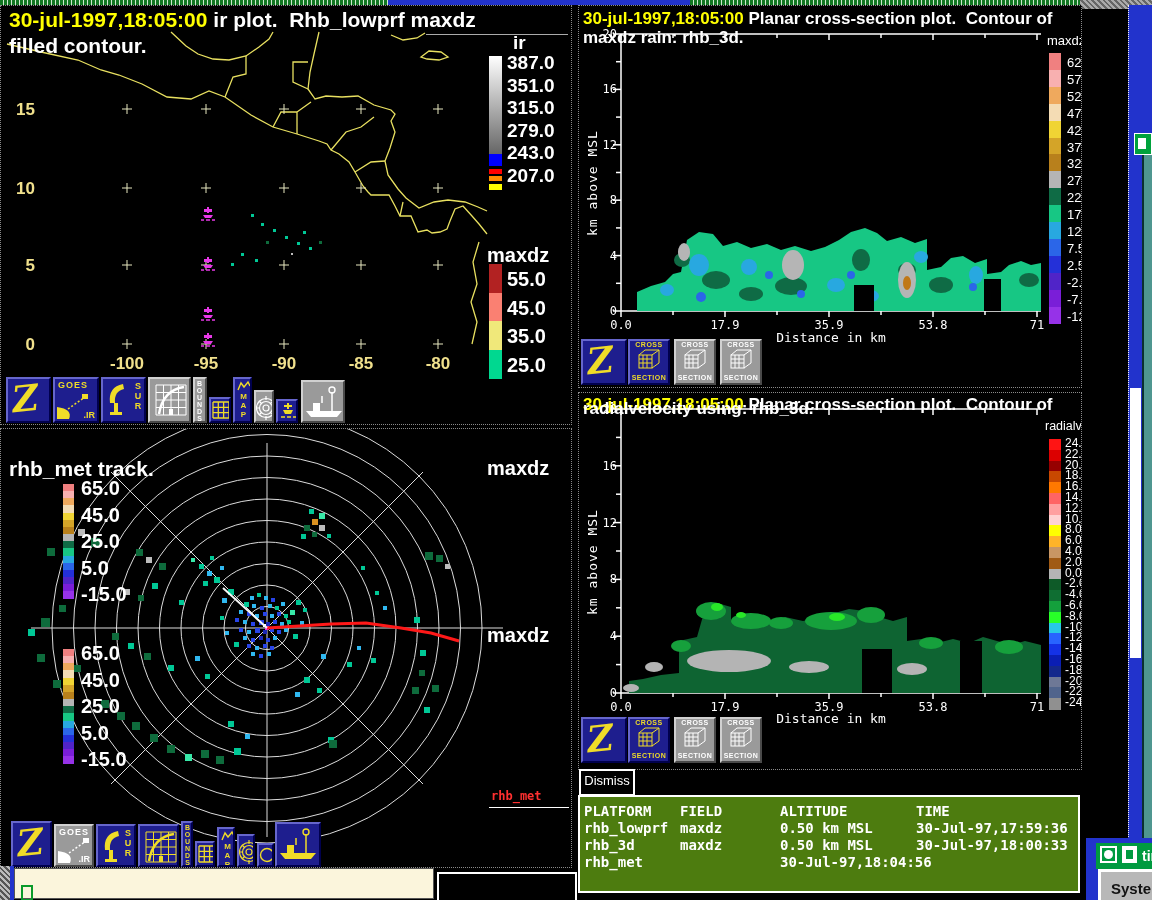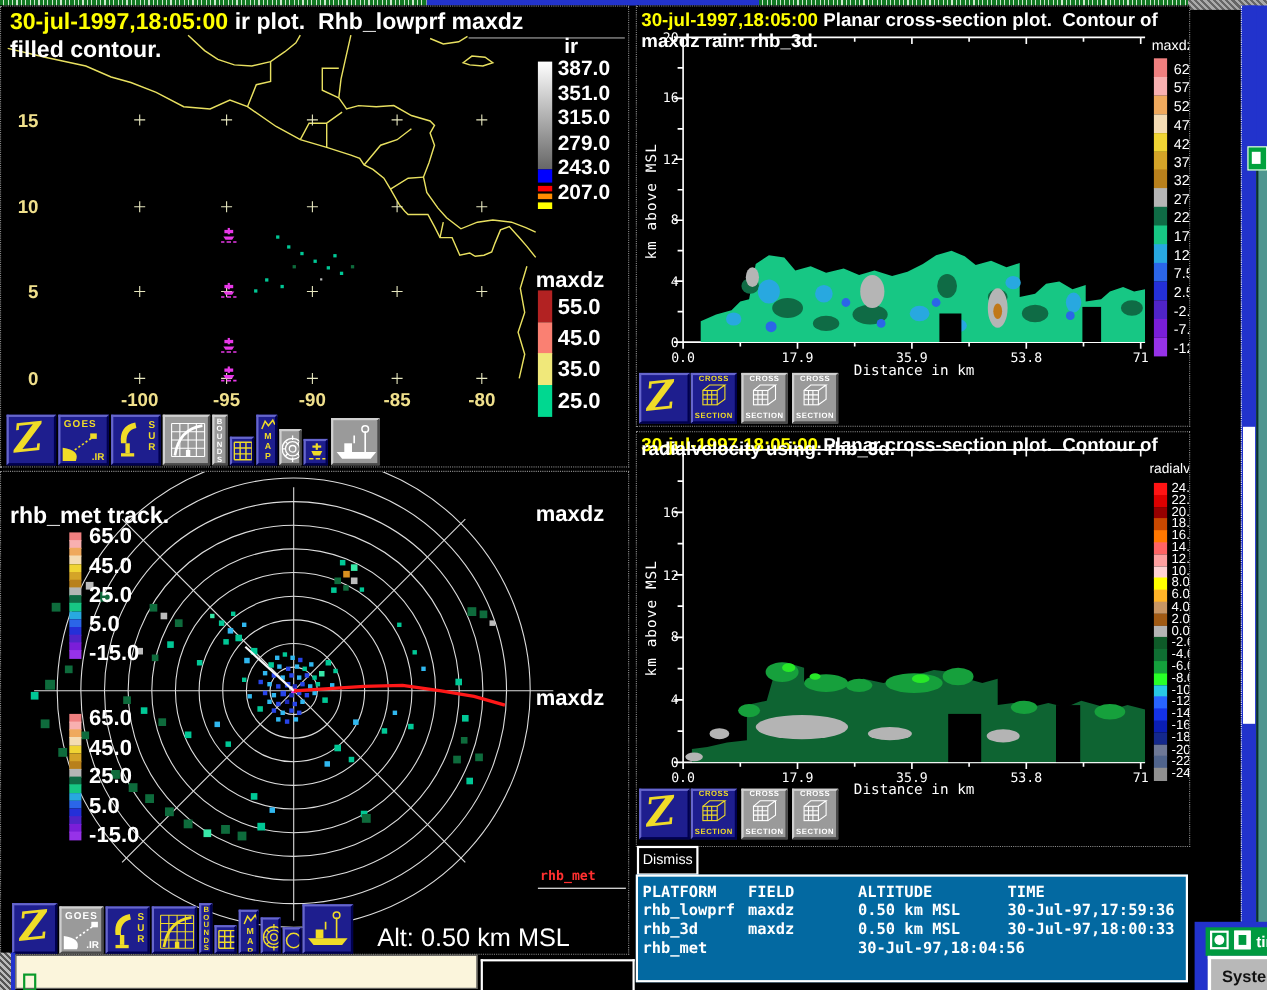--- a/index.html
+++ b/index.html
@@ -18,21 +18,21 @@
   .tbtn.blue{background:#1e1e8e;border:2px solid;border-color:#6666cc #00004d #00004d #6666cc;}
   .tbtn.gray{background:#9a9a9a;border:2px solid;border-color:#d0d0d0 #4a4a4a #4a4a4a #d0d0d0;}
   .zlogo{position:absolute;left:4px;top:-2px;font-family:"DejaVu Serif",serif;font-style:italic;font-weight:bold;
          font-size:36px;color:#f0dc28;transform:rotate(-6deg);}
   .vtext{writing-mode:vertical-lr;text-orientation:upright;font-weight:bold;line-height:1;letter-spacing:0px;}
   .csbtn{position:absolute;width:42px;height:46px;box-sizing:border-box;text-align:center;cursor:pointer;}
   .csbtn.active{background:#1e1e8e;border:2px solid;border-color:#6666cc #00004d #00004d #6666cc;color:#f0dc28;}
   .csbtn.inactive{background:#9a9a9a;border:2px solid;border-color:#d0d0d0 #4a4a4a #4a4a4a #d0d0d0;color:#fff;}
   .cslab{font-size:7px;font-weight:bold;letter-spacing:0.5px;}
   #status-table{position:absolute;left:578px;top:795px;width:502px;height:98px;border:2px solid #fff;
-    background:#0369a1;box-sizing:border-box;color:#fff;font-family:"DejaVu Sans Mono",monospace;
+    background:#4d7c0f;box-sizing:border-box;color:#fff;font-family:"DejaVu Sans Mono",monospace;
     font-size:14px;font-weight:bold;}
   .strow{position:absolute;left:4px;white-space:nowrap;}
   .strow span{display:inline-block;vertical-align:top;}
   .c1{width:96px;} .c2{width:100px;} .c3{width:136px;} .c4{width:160px;}
   #dismiss-btn{position:absolute;left:579px;top:769px;width:52px;height:23px;background:#000;color:#fff;
     border:2px solid #fff;font-size:13px;font-family:"Liberation Sans",sans-serif;text-align:center;
     line-height:19px;cursor:pointer;}
   .ylab-rot{position:absolute;transform:rotate(-90deg);transform-origin:left top;
     font-family:"DejaVu Sans Mono",monospace;font-size:13px;color:#fff;letter-spacing:1px;white-space:nowrap;}
 </style>
@@ -822,21 +822,20 @@
         <div class="tbtn blue" style="left: 274px; top: 393px; width: 46px; height: 45px;">
           <svg width="42" height="36" style="position:absolute;left:0px;top:2px;">
             <path d="M3,27 L39,27 L34,33 L8,33 Z" fill="#f0dc28"></path>
             <rect x="10" y="19" width="7" height="8" fill="#f0dc28"></rect>
             <line x1="29" y1="8" x2="29" y2="27" stroke="#f0dc28" stroke-width="1.5"></line>
             <circle cx="29" cy="6" r="3" stroke="#f0dc28" stroke-width="1.4" fill="none"></circle>
             <line x1="19" y1="12" x2="19" y2="19" stroke="#f0dc28" stroke-width="1.5"></line>
           </svg>
         </div>
       </div>
-    <div class="a" style="left:342px;top:410px;font-size:23px;color:#fff;">Alt: 0.50 km MSL</div>
   </div>
 
   <div id="dismiss-btn">Dismiss</div>
   <div id="status-table">
       <div class="strow" style="top: 6px;"><span class="c1">PLATFORM</span><span class="c2">FIELD</span><span class="c3">ALTITUDE</span><span class="c4">TIME</span></div>
       <div class="strow" style="top: 23px;"><span class="c1">rhb_lowprf</span><span class="c2">maxdz</span><span class="c3">0.50 km MSL</span><span class="c4">30-Jul-97,17:59:36</span></div>
       <div class="strow" style="top: 40px;"><span class="c1">rhb_3d</span><span class="c2">maxdz</span><span class="c3">0.50 km MSL</span><span class="c4">30-Jul-97,18:00:33</span></div>
       <div class="strow" style="top: 57px;"><span class="c1">rhb_met</span><span class="c2"></span><span class="c3">30-Jul-97,18:04:56</span><span class="c4"></span></div>
     </div>
 

